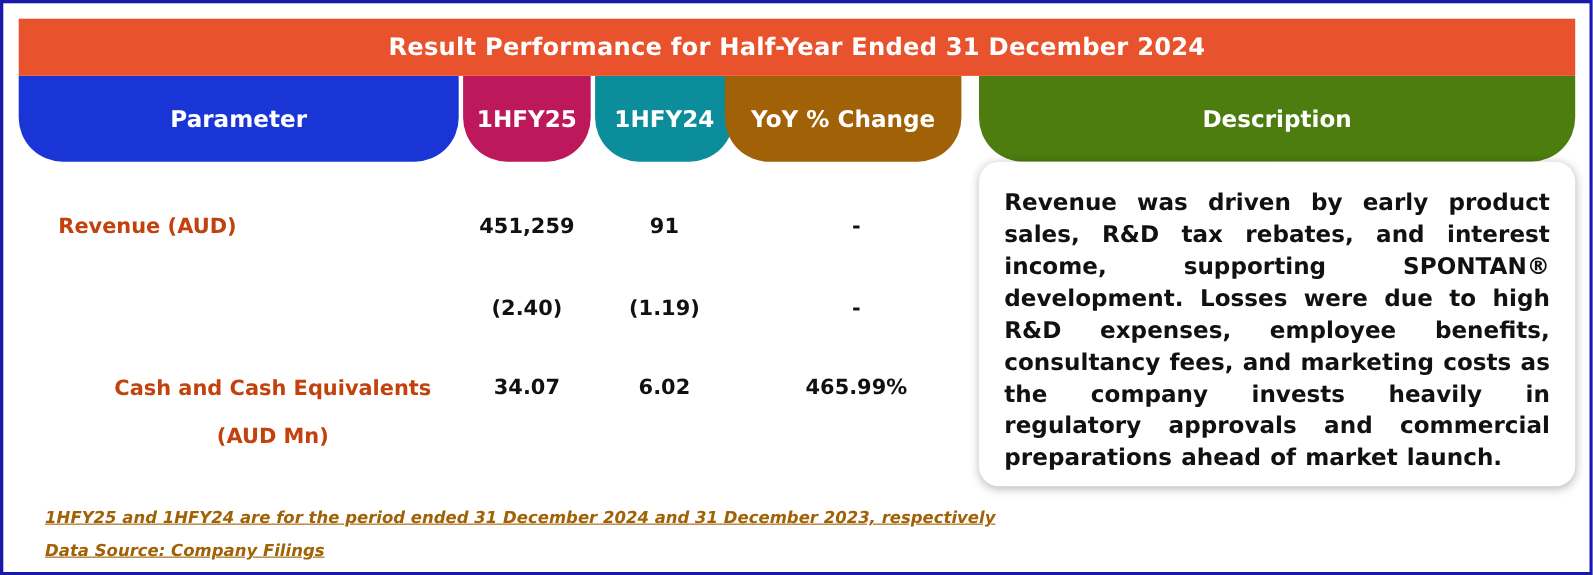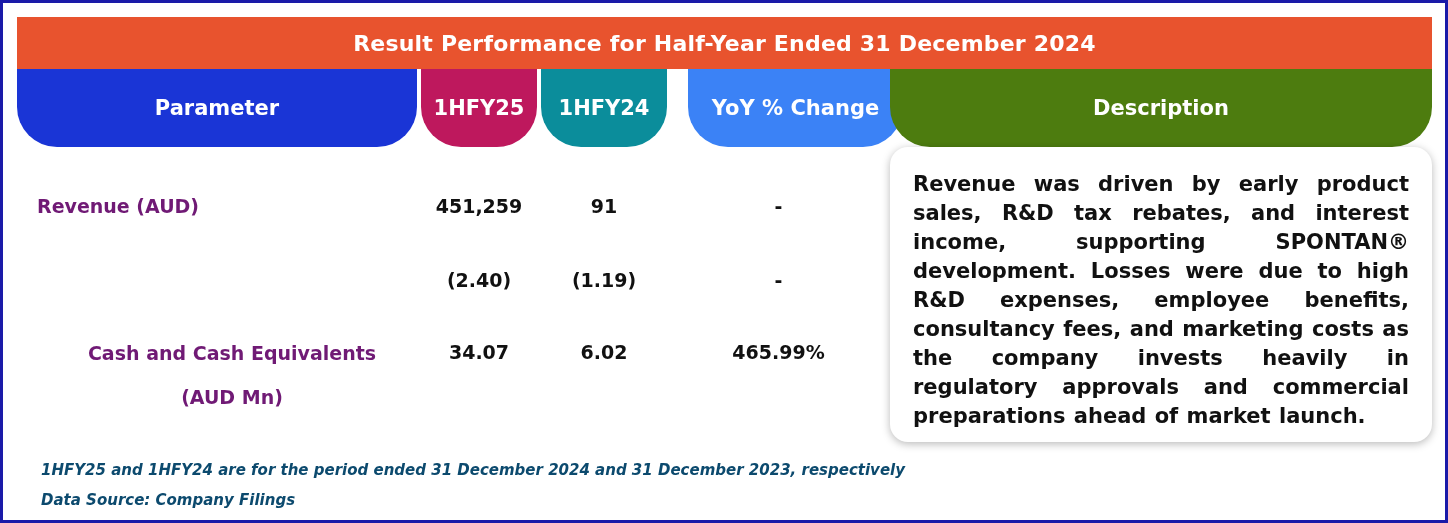--- a/index.html
+++ b/index.html
@@ -63,23 +63,23 @@
     background: #be185d;
     font-size: 21px;
   }
   #hdr-c2 {
     left: 538px;
     width: 126px;
     background: #0b8d9b;
     font-size: 21px;
   }
   #hdr-c3 {
-    left: 685px;
+    left: 656px;
     width: 215px;
-    background: #3b82f6;
+    background: #a16207;
     font-size: 21px;
     text-align: center;
   }
   #hdr-desc {
     left: 887px;
     width: 542px;
     background: #4d7c0f;
     font-size: 21px;
   }
 
@@ -89,26 +89,26 @@
     left: 14px;
     top: 150px;
     width: 870px;
   }
   .row {
     position: relative;
     height: 74px;
   }
   .row .param {
     position: absolute;
-    left: 20px;
+    left: 36px;
     top: 0;
     width: 380px;
     font-size: 19px;
     font-weight: bold;
-    color: #701a75;
+    color: #c2410c;
     line-height: 43px;
   }
   .row .c1, .row .c2, .row .c3 {
     position: absolute;
     top: 0;
     text-align: center;
     font-size: 19px;
     font-weight: bold;
     color: #111111;
     line-height: 43px;
@@ -150,22 +150,23 @@
   .footnotes {
     position: absolute;
     left: 38px;
     top: 452px;
     width: 900px;
   }
   .footnotes div {
     font-size: 15px;
     font-style: italic;
     font-weight: bold;
-    color: #0c4a6e;
+    color: #a16207;
     line-height: 30px;
+    text-decoration: underline;
   }
 </style>
 </head>
 <body>
 
 <div id="page">
 
   <div class="title-bar">
     <span>Result Performance for Half-Year Ended 31 December 2024</span>
   </div>

